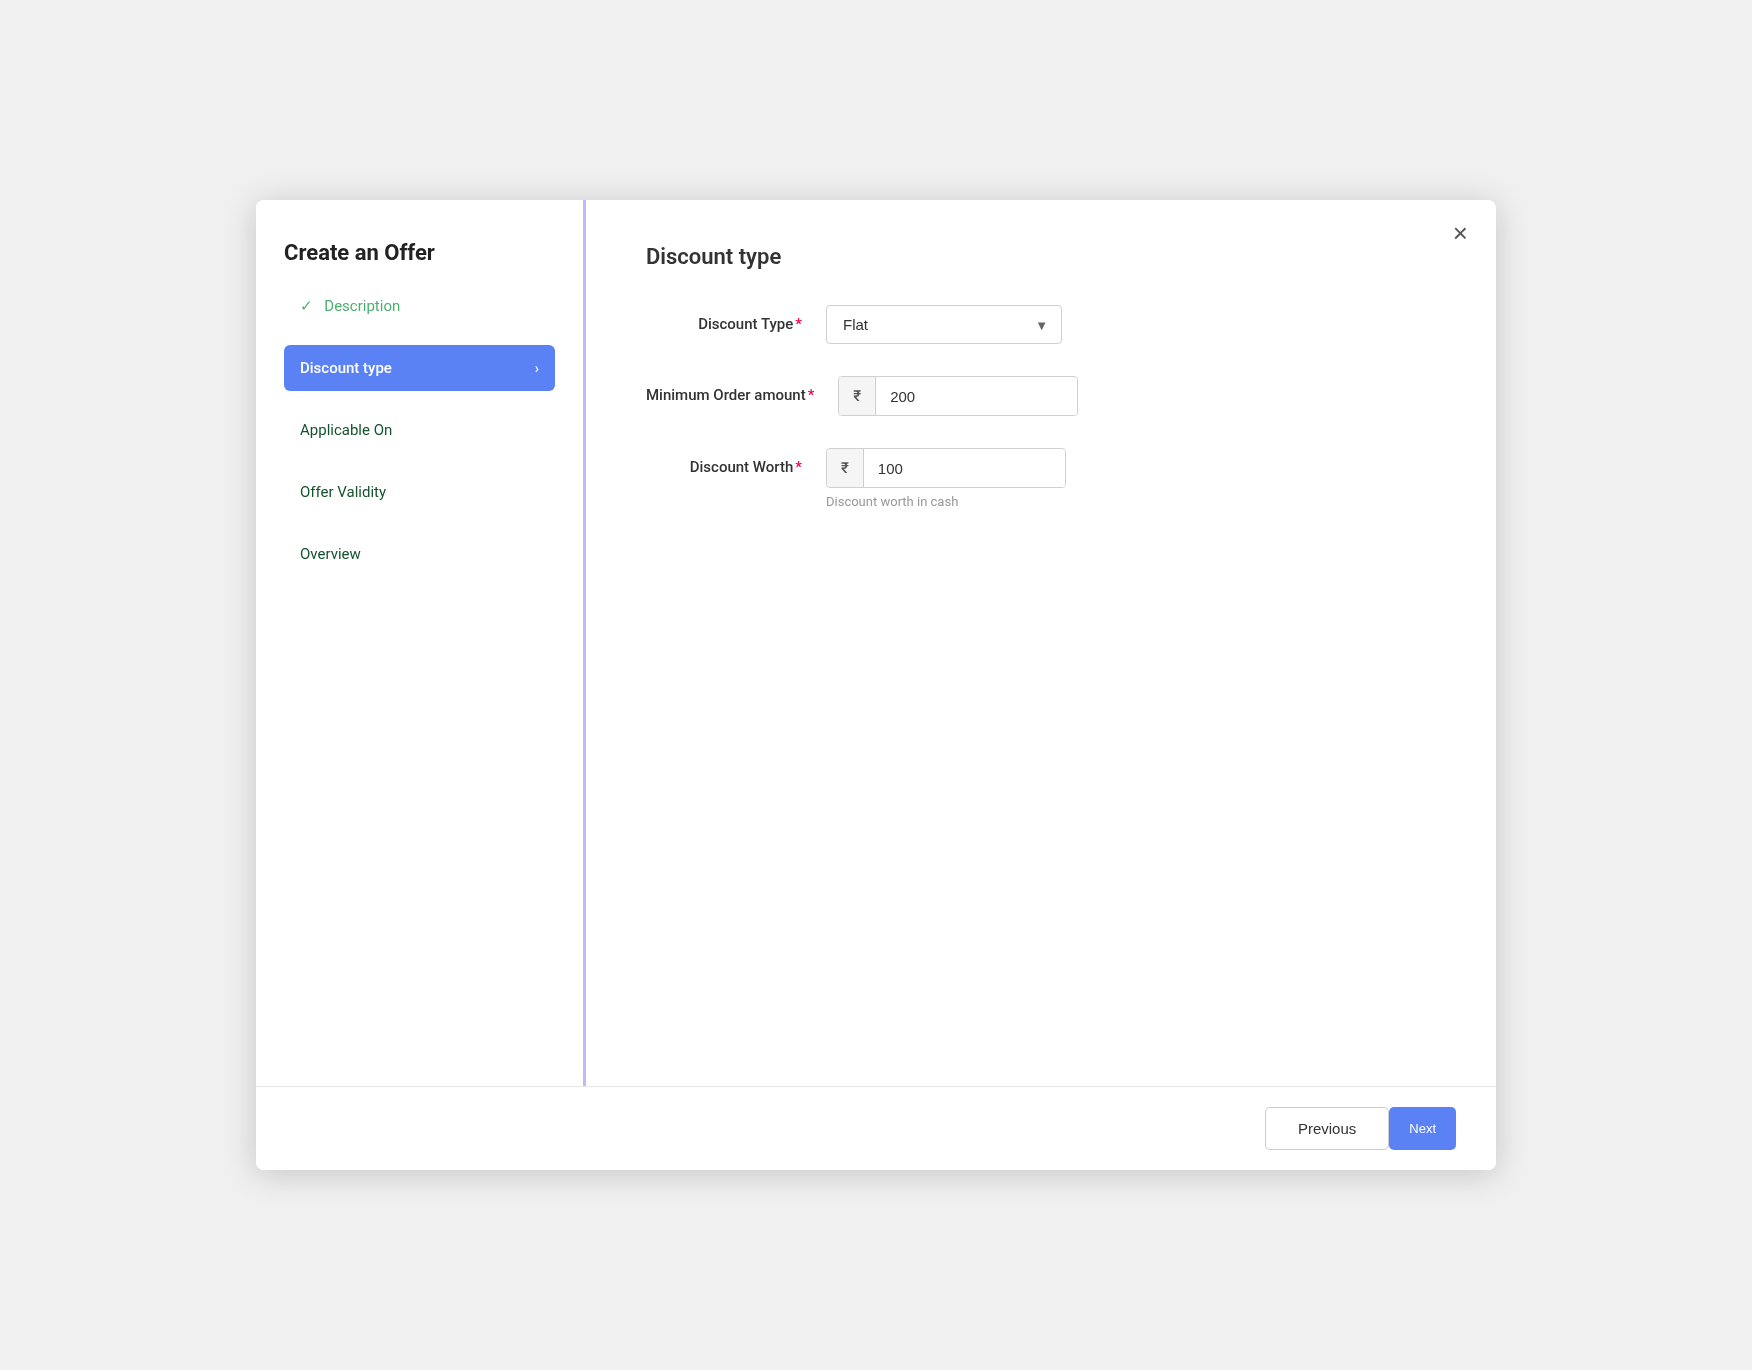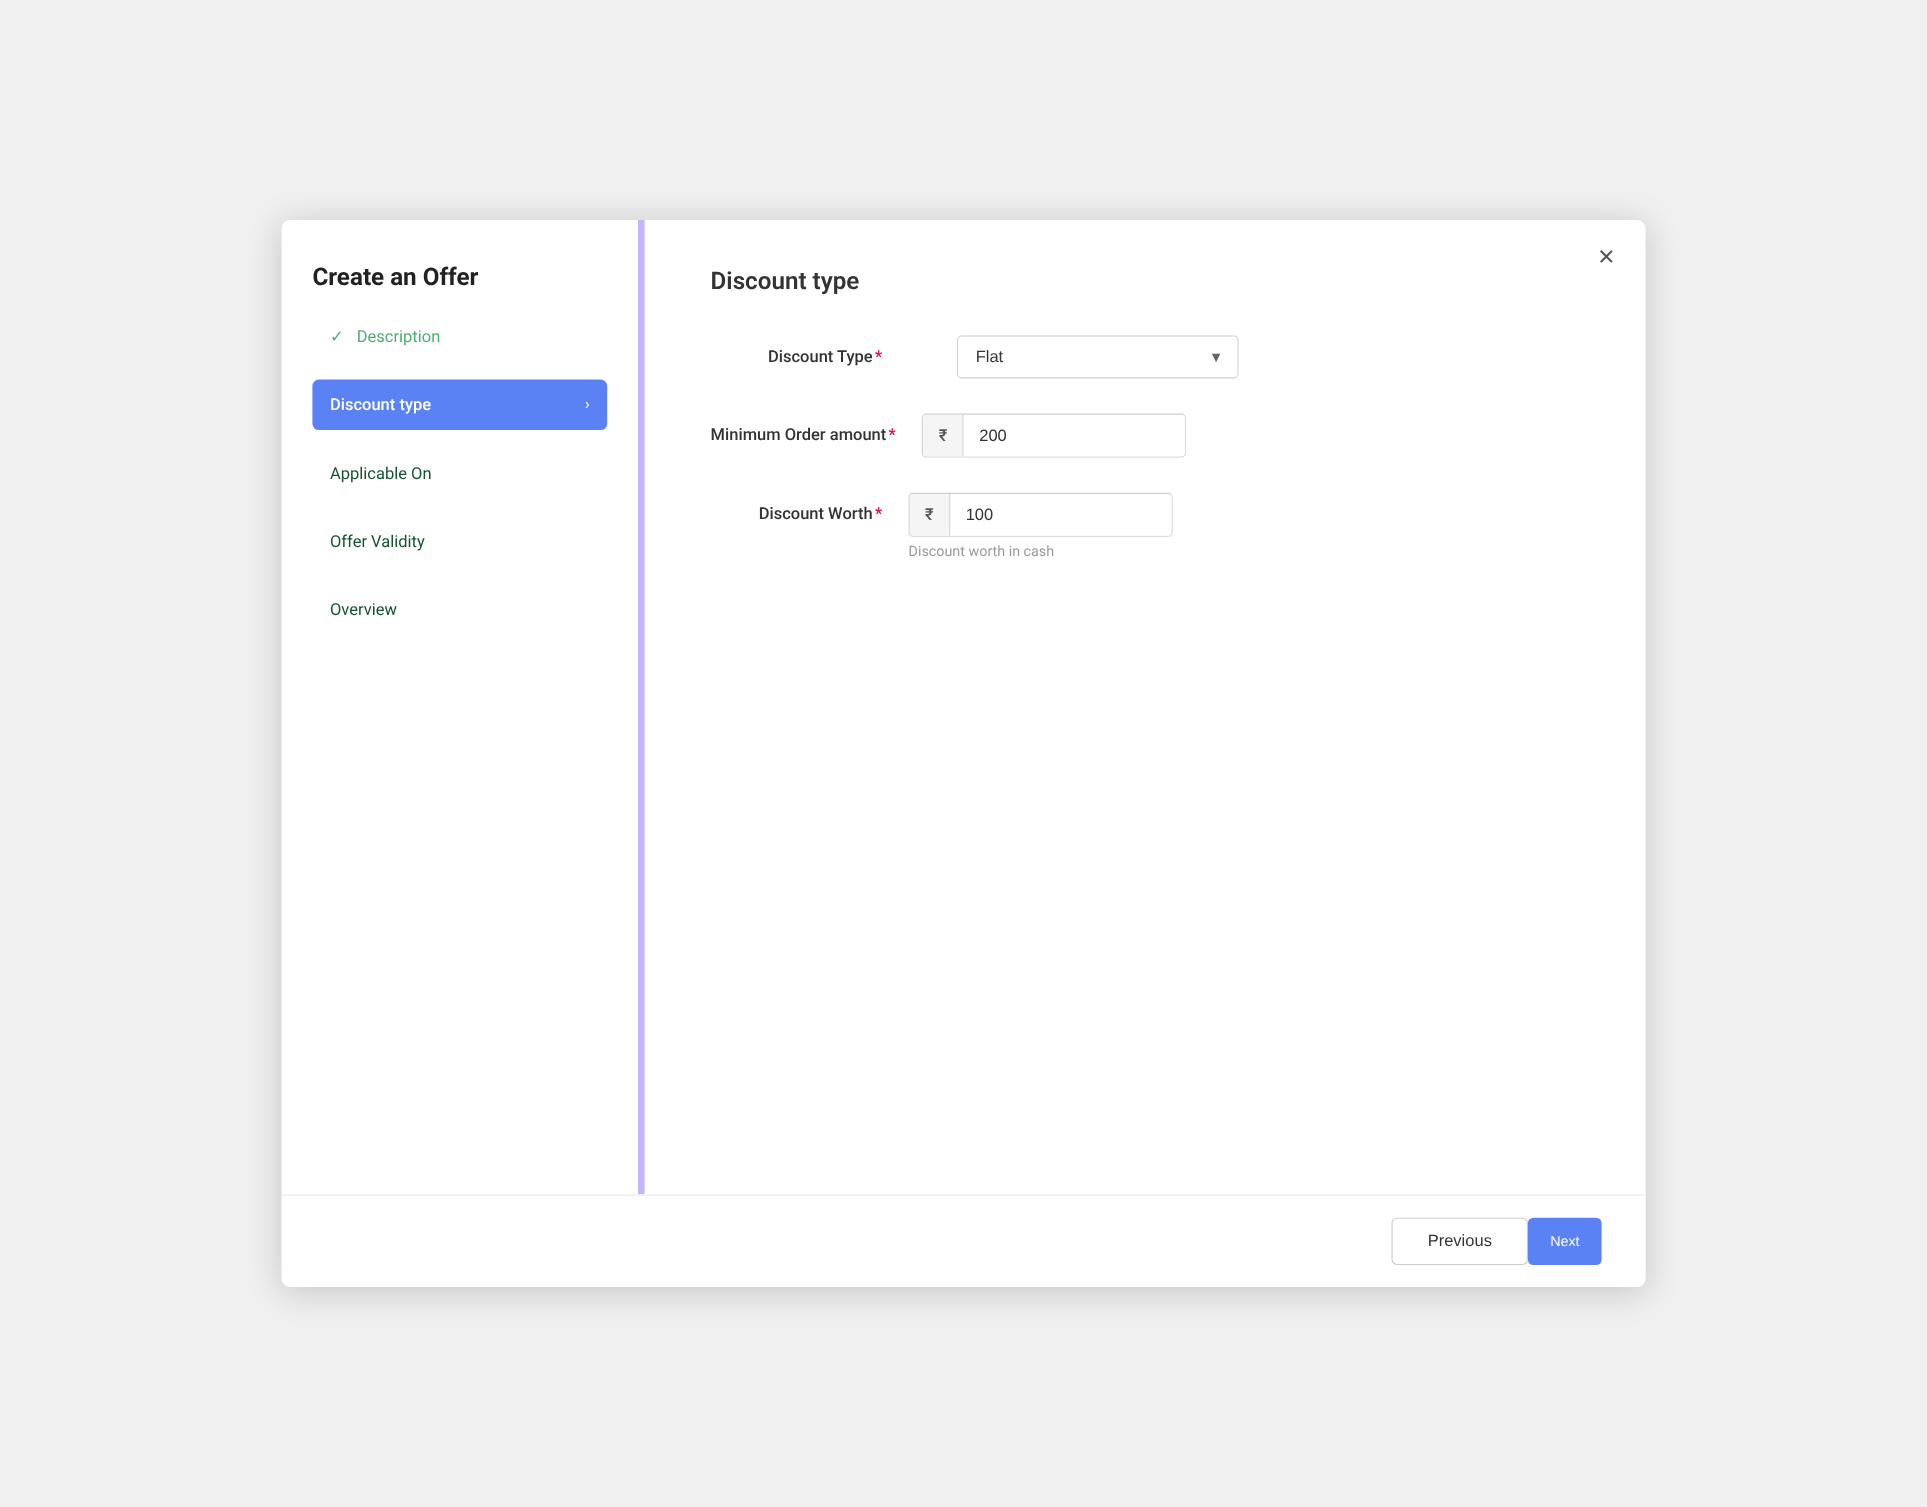--- a/index.html
+++ b/index.html
@@ -46,21 +46,21 @@
       display: flex;
       flex: 1;
       overflow: hidden;
     }
 
     
     .sidebar {
       width: 330px;
       min-width: 330px;
       background: #fff;
-      border-right: 6px solid #c4b5fd;
+      border-right: 3px solid #c4b5fd;
       padding: 40px 28px 28px 28px;
       display: flex;
       flex-direction: column;
     }
 
     .sidebar-title {
       font-size: 22px;
       font-weight: 700;
       color: #222;
       margin-bottom: 18px;
@@ -169,24 +169,23 @@
 
     .select-control {
       appearance: none;
       -webkit-appearance: none;
       border: 1px solid #d0d0d0;
       border-radius: 4px;
       padding: 10px 40px 10px 16px;
       font-size: 15px;
       color: #333;
       background: #fff;
-      width: 256px;
+      width: 236px;
       cursor: pointer;
       outline: none;
-      margin-left: 44px;
     }
 
     .select-arrow {
       position: absolute;
       right: 14px;
       top: 50%;
       transform: translateY(-50%);
       pointer-events: none;
       color: #666;
       font-size: 13px;

